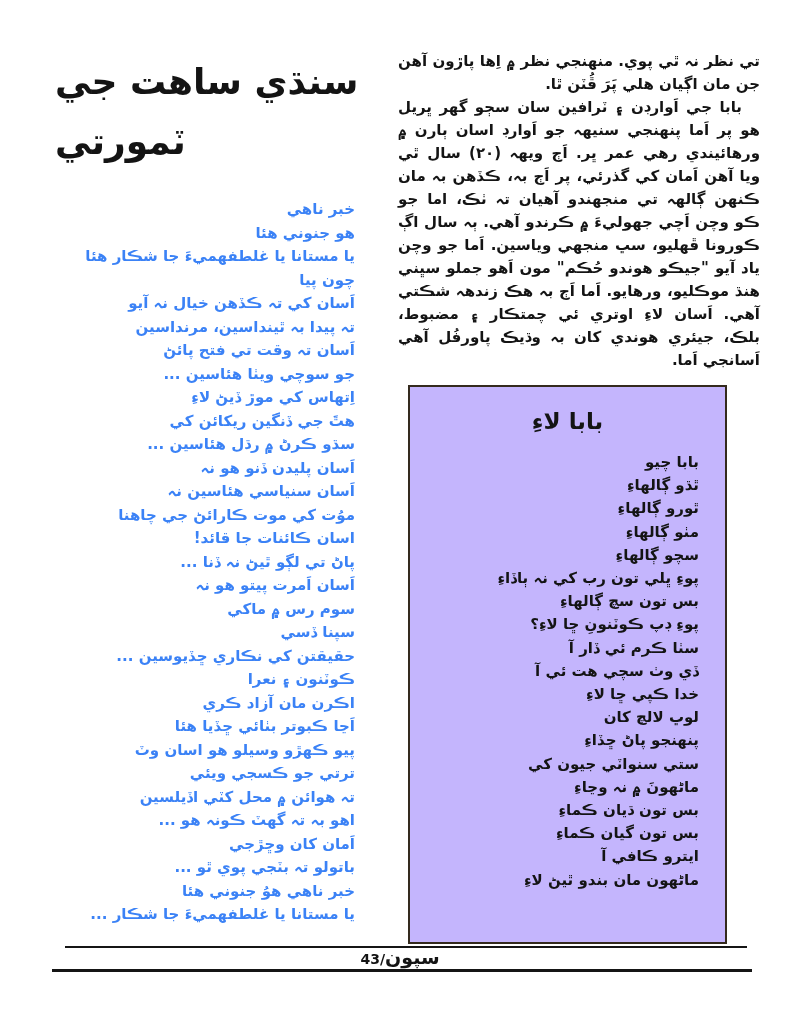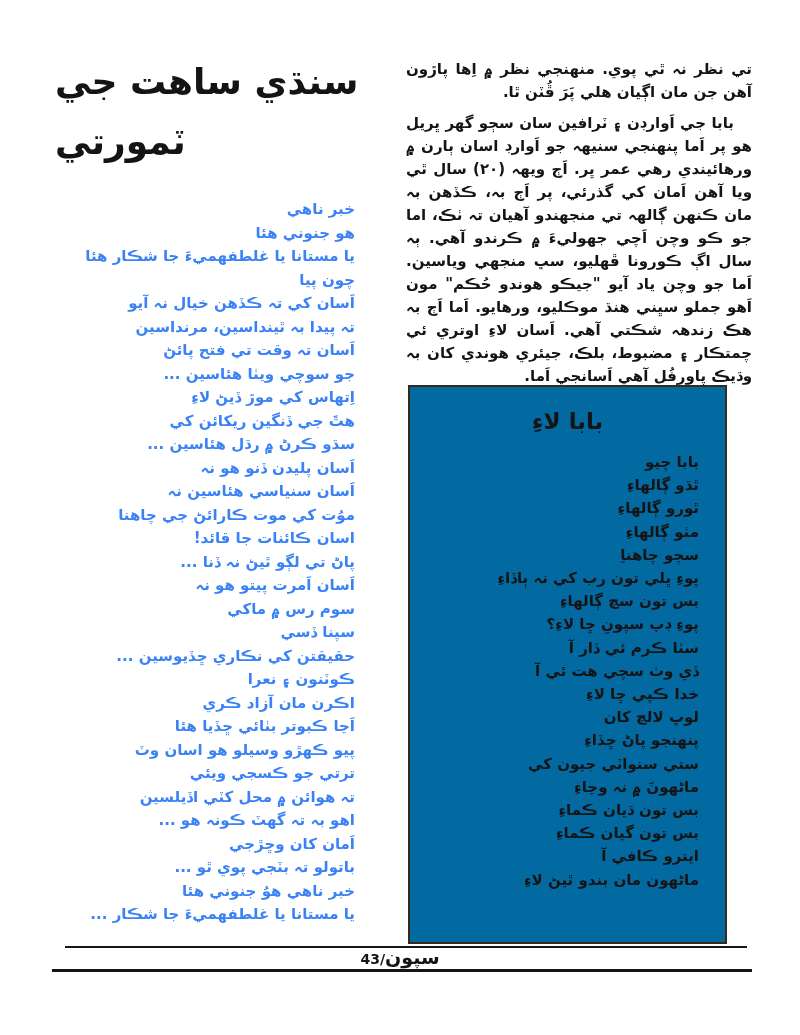--- a/index.html
+++ b/index.html
@@ -26,27 +26,27 @@
     color:#3b82f6;
   }
   .left-poem .poem-line{white-space:nowrap;}
   
   .prose{
     position:absolute;left:398px;top:50px;width:362px;
     direction:rtl;text-align:justify;
     font-weight:bold;font-size:15px;line-height:23px;
     color:#141414;
   }
-  .prose p{margin:8px;}
+  .prose p{margin:0;}
   .prose p.indent{text-indent:18px;}
   
   .baba-box{
     position:absolute;left:408px;top:385px;width:319px;height:559px;
     box-sizing:border-box;
-    background:#0369a1;
+    background:#c4b5fd;
     border:2px solid #342a1e;
   }
   .baba-box .box-title{
     margin-top:20px;
     text-align:center;direction:rtl;
     font-weight:bold;font-size:23px;line-height:28px;
     color:#141414;
   }
   .baba-box .box-poem{
     margin-top:16px;
@@ -125,24 +125,24 @@
   </div>
 
   <div class="baba-box">
     <div class="box-title">بابا لاءِ</div>
     <div class="box-poem">
 
     <div class="poem-line">بابا چيو</div>
         <div class="poem-line">ٿڌو ڳالهاءِ</div>
         <div class="poem-line">ٿورو ڳالهاءِ</div>
         <div class="poem-line">مٺو ڳالهاءِ</div>
-        <div class="poem-line">سچو چاهناِ</div>
+        <div class="poem-line">سچو ڳالهاءِ</div>
         <div class="poem-line">پوءِ ڀلي تون رب کي نہ ٻاڏاءِ</div>
         <div class="poem-line">بس تون سچ ڳالهاءِ</div>
-        <div class="poem-line">پوءِ ڊپ سپونِ ڇا لاءِ؟</div>
+        <div class="poem-line">پوءِ ڊپ ڪوٽنونِ ڇا لاءِ؟</div>
         <div class="poem-line">سٺا ڪرم ئي ڏار آ</div>
         <div class="poem-line">ڏي وٺ سچي هت ئي آ</div>
         <div class="poem-line">خدا ڪپي ڇا لاءِ</div>
         <div class="poem-line">لوڀ لالچ کان</div>
         <div class="poem-line">پنهنجو پاڻ ڇڏاءِ</div>
         <div class="poem-line">ستي سنواٽي جيون کي</div>
         <div class="poem-line">ماڻهونَ ۾ نہ وڃاءِ</div>
         <div class="poem-line">بس تون ڌيان ڪماءِ</div>
         <div class="poem-line">بس تون گيان ڪماءِ</div>
         <div class="poem-line">ايترو ڪافي آ</div>

